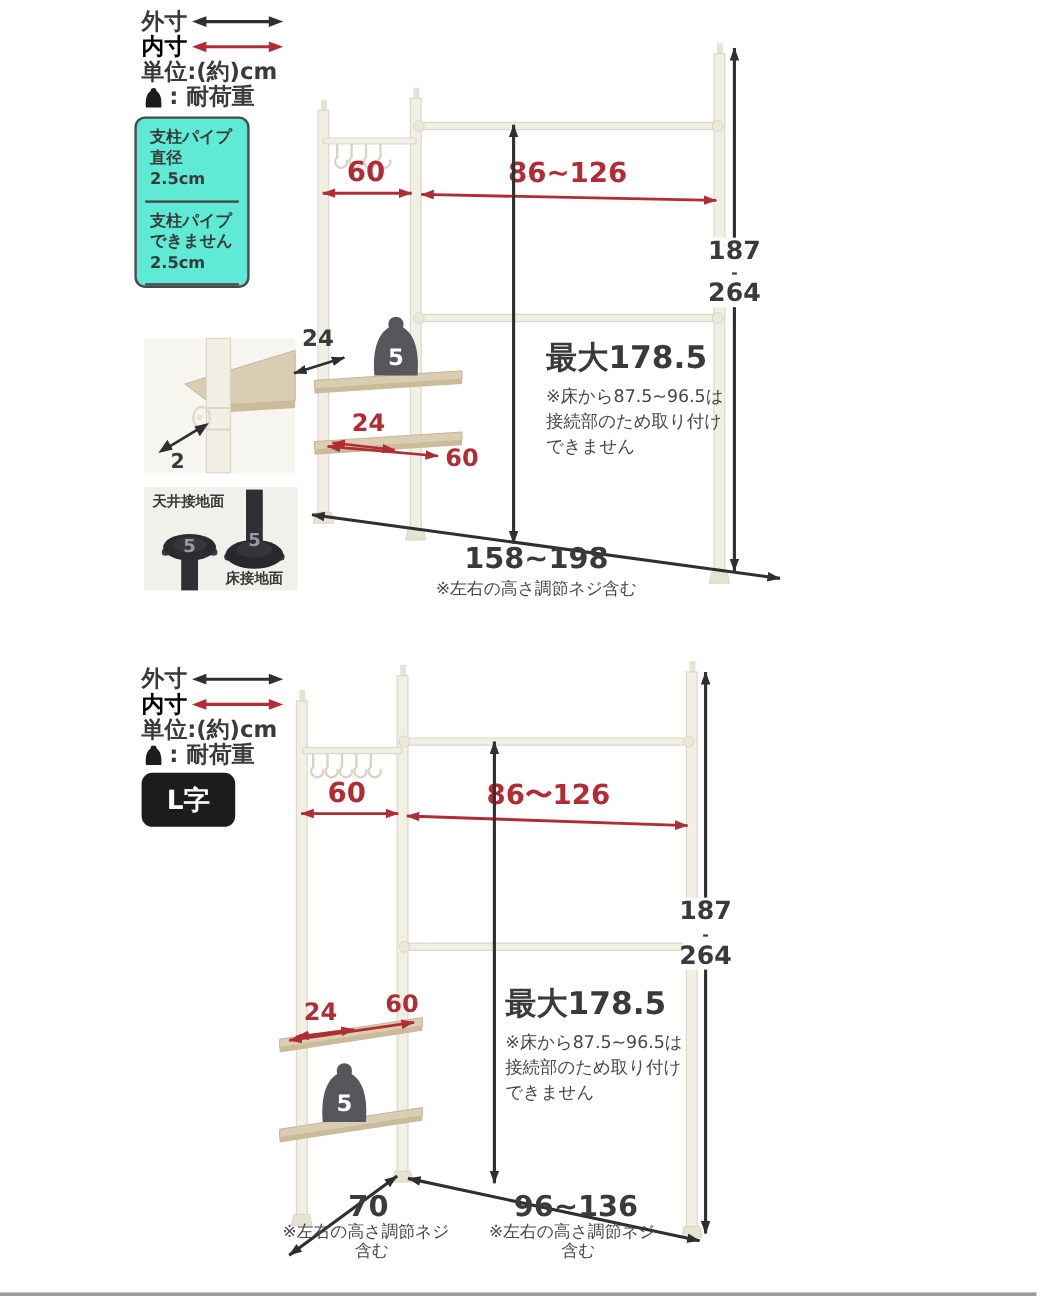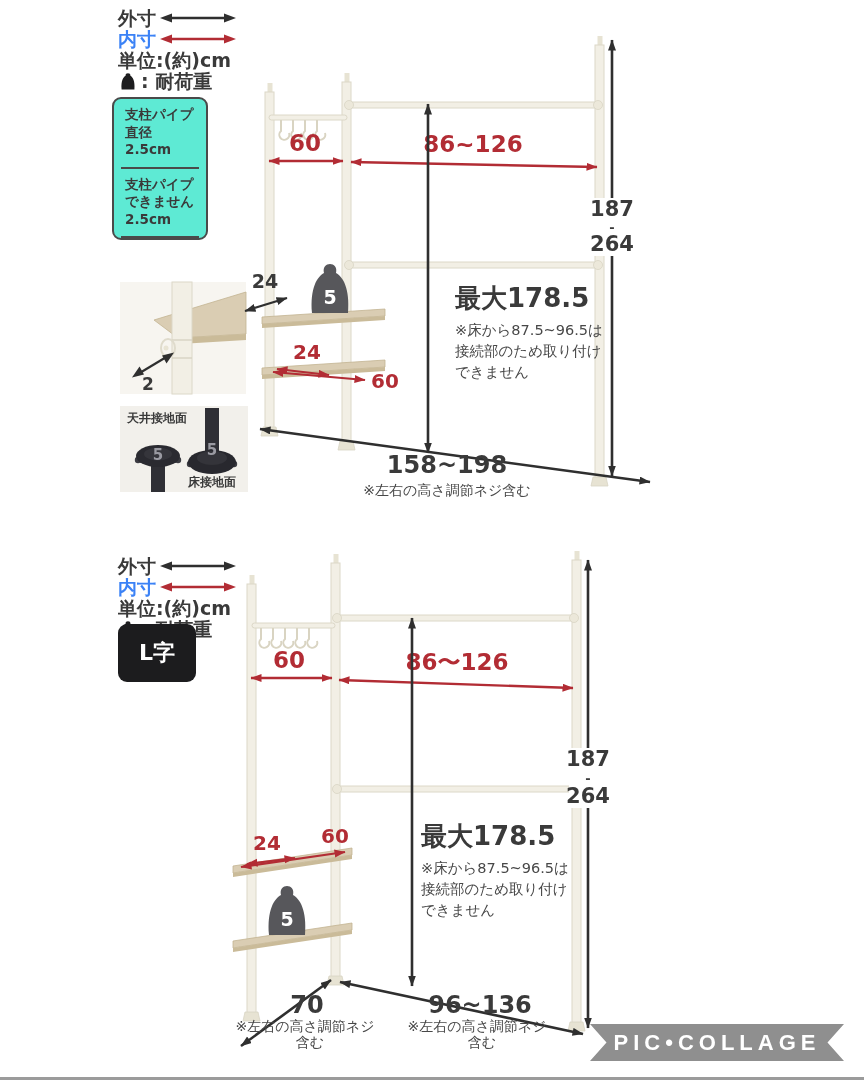--- a/index.html
+++ b/index.html
@@ -4,21 +4,21 @@
 <style>
   html,body{margin:0;padding:0;background:#fff;}
   .canvas{position:relative;width:864px;height:1080px;background:#ffffff;overflow:hidden;
           font-family:"DejaVu Sans","Liberation Sans",sans-serif;color:#3a3a3a;}
   .abs{position:absolute;}
   
   .legend{position:absolute;width:150px;}
   .lg-row{display:flex;align-items:center;height:20px;margin-bottom:1px;}
   .lg-label{font-size:19px;font-weight:700;line-height:1;}
   .ink{color:#3a3a3a;}
-  .red{color:#3b82f6;}
+  .red{color:#000000;}
   .lg-arrow{margin-left:4px;}
   .lg-weight{margin-right:3px;}
   
   .spec-box{position:absolute;border:2px solid #4a4a4a;border-radius:9px;background:#5eead4;}
   .spec-row{padding:7px 10px 8px 11px;font-size:13.5px;font-weight:700;line-height:1.3;color:#3a3a3a;}
   .spec-div{border-top:2px solid #4a4a4a;margin:0 7px;}
   
   .type-box{position:absolute;background:#1c1c1e;border-radius:9px;display:flex;
             align-items:center;justify-content:center;color:#fff;font-size:22px;font-weight:700;}
   
@@ -274,21 +274,21 @@
       <span class="lg-label ink">単位:(約)cm</span>
     </div>
     <div class="lg-row">
       <svg class="lg-weight" width="20" height="17" viewBox="0 0 20 17">
         <path d="M3.6,16.5 C2.8,7.5 5.4,4 7.6,2.8 C6.9,-0.5 13.1,-0.5 12.4,2.8 C14.6,4 17.2,7.5 16.4,16.5 Z" fill="#1d1d1f"></path>
       </svg>
       <span class="lg-label ink">: 耐荷重</span>
     </div>
   </div>
 
-  <div class="type-box" style="left:118px;top:624px;width:78px;height:58px;align-items:center;">
+  <div class="type-box" style="left:118px;top:644px;width:78px;height:45px;align-items:center;">
     <span>L字</span>
   </div>
 
   <svg class="abs" style="left:225px;top:548px" width="440" height="512" viewBox="0 0 440 512">
     <g>
       <rect x="24.5" y="27" width="5" height="10" class="cap"></rect>
       <rect x="22" y="36" width="9" height="429" class="pole"></rect>
       <path d="M18,473 h17 l-2,-9 h-13 Z" class="foot"></path>
     </g>
     <g>
@@ -378,19 +378,16 @@
       <text x="85" y="499" class="note-sm" text-anchor="middle">含む</text>
     </g>
     <g>
       <line x1="115" y1="434" x2="358" y2="486" class="blk-line" marker-start="url(#mb)" marker-end="url(#mb)"></line>
       <text x="255" y="465" class="dim-blk-lg" text-anchor="middle">96~136</text>
       <text x="252" y="483" class="note-sm" text-anchor="middle">※左右の高さ調節ネジ</text>
       <text x="257" y="499" class="note-sm" text-anchor="middle">含む</text>
     </g>
   </svg>
 
-  <div class="watermark" style="left:590px;top:1024px;width:254px;height:37px;">
-    <span>PIC•COLLAGE</span>
-  </div>
 
   <div class="frame-bottom" style="left:0;top:1077px;width:864px;height:3px;"></div>
 
 </div>
 
 </body></html>

